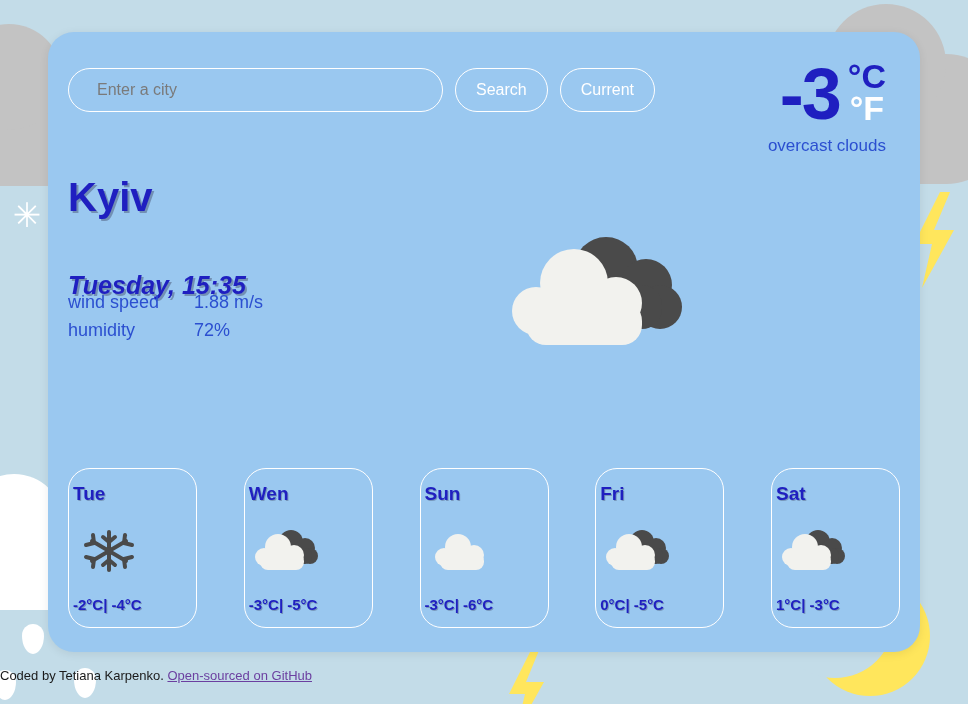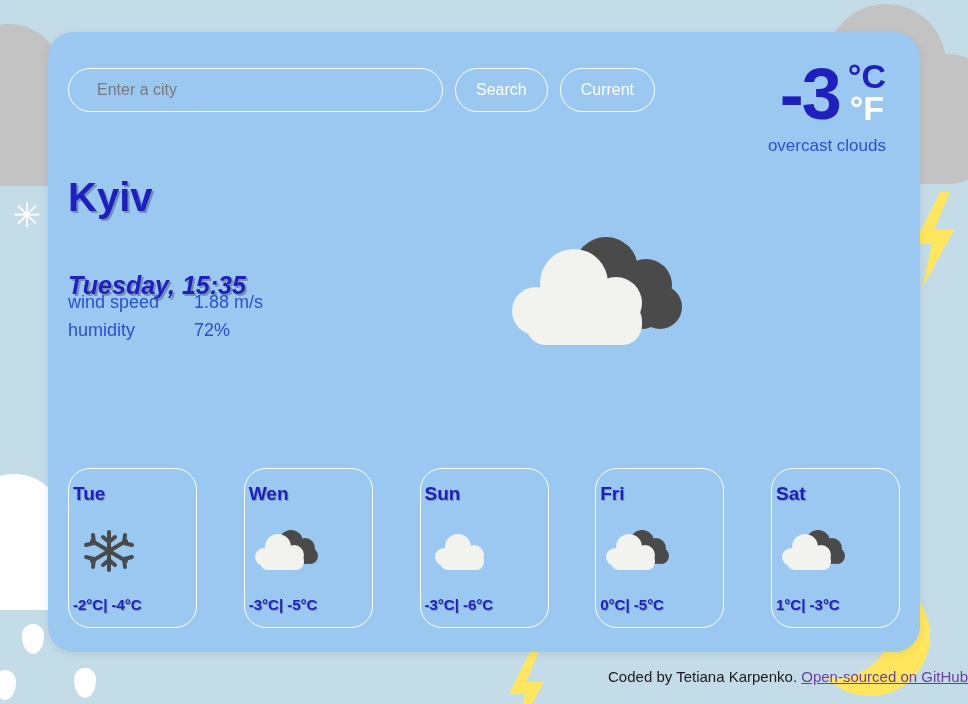--- a/index.html
+++ b/index.html
@@ -186,22 +186,22 @@
   }
   .forecast-icon { width: 72px; height: 50px; }
   .forecast-temp {
     font-size: 15px; font-weight: bold; color: #1f1fc0;
     text-shadow: 1px 1px 0 rgba(40,40,70,0.3);
   }
 
   
   .footer {
     position: absolute; left: 0; right: 0; top: 668px;
-    text-align: right;
-    font-size: 15px; color: #1a1a1a;
+    text-align: left;
+    font-size: 13px; color: #1a1a1a;
   }
   .footer a { color: #6b3fa0; text-decoration: underline; }
 </style>
 </head>
 <body>
 
 <div class="bg">
   <div class="bg-cloud-left"></div>
   <div class="bg-cloud-right"></div>
   <div class="bg-snowflake">✳</div>

